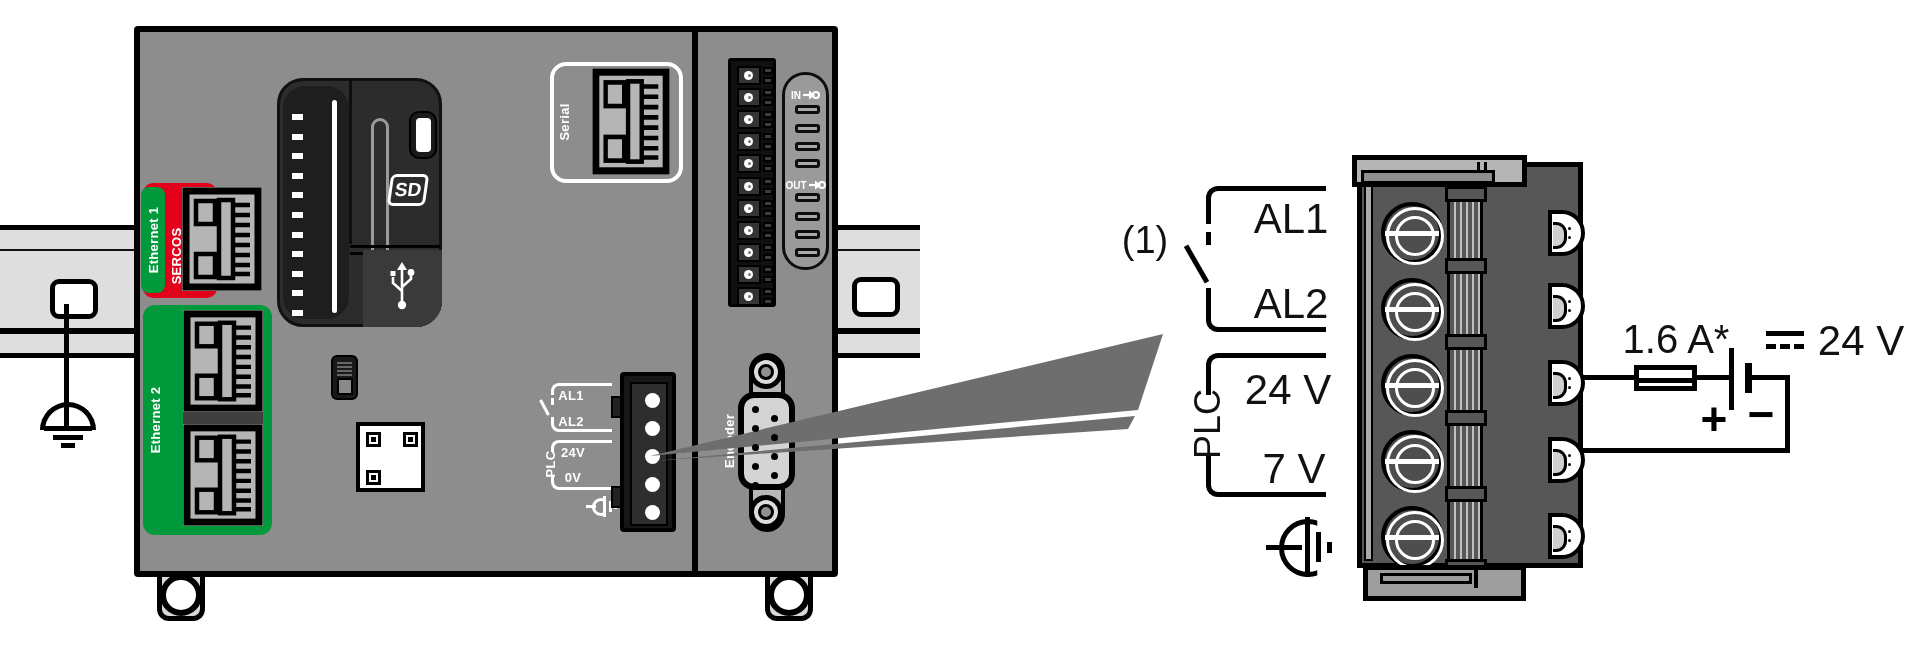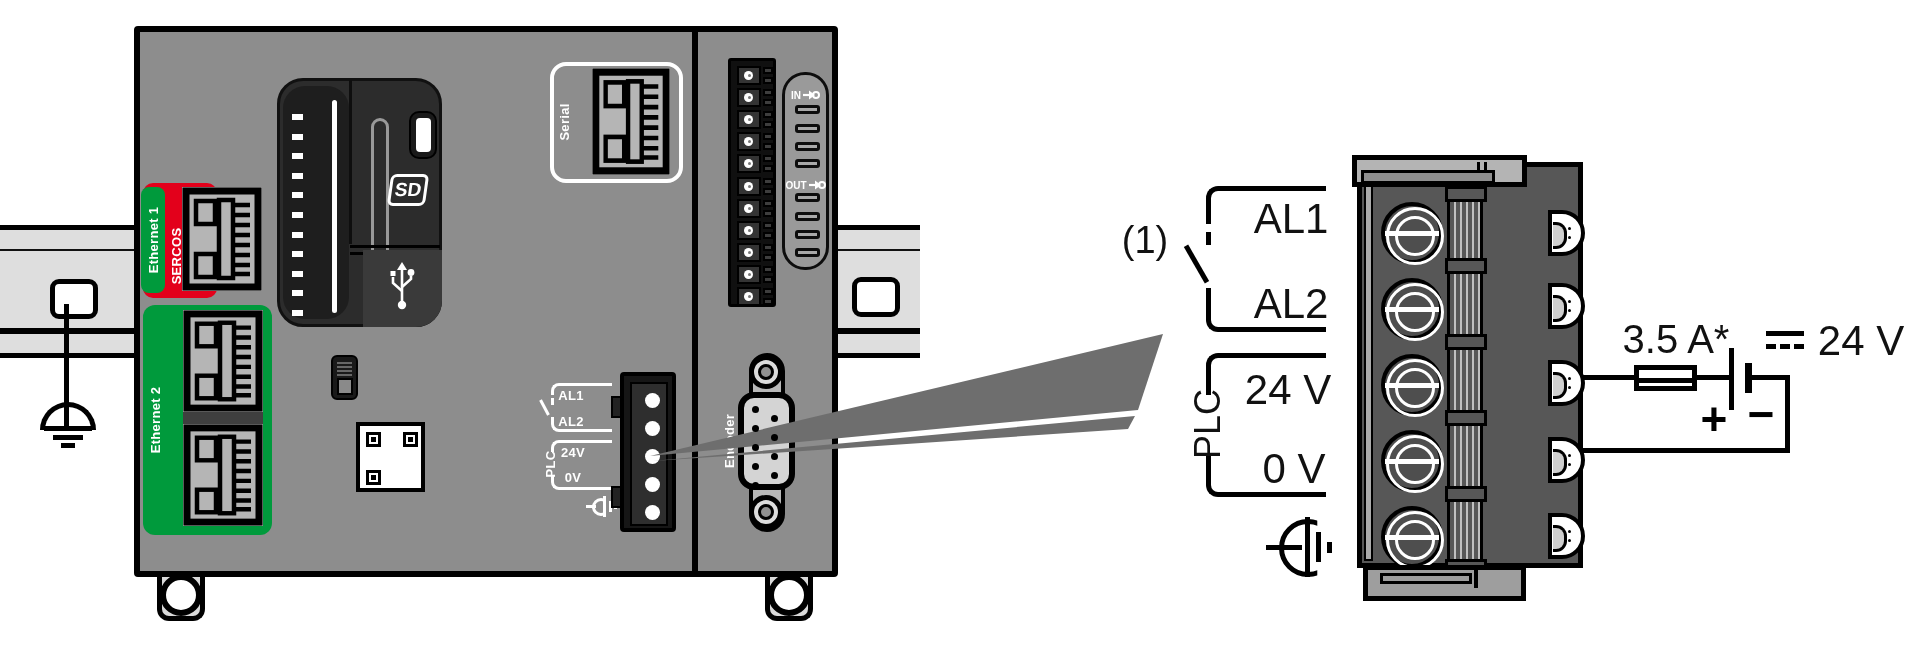--- a/index.html
+++ b/index.html
@@ -321,21 +321,21 @@
   <div class="abs" style="left:1194px;top:243px;width:5px;height:42px;background:#000;transform:rotate(-30deg);"></div>
   <div class="dash" style="left:1206px;top:288px;width:5px;height:12px;"></div>
   <div class="abs lb lbm" style="left:1206px;top:298px;width:120px;height:34px;"></div>
   <div class="ctext dtext" style="left:1291px;top:219px;">AL1</div>
   <div class="ctext dtext" style="left:1291px;top:304px;">AL2</div>
 
   <div class="abs lb lt" style="left:1206px;top:353px;width:120px;height:42px;"></div>
   <div class="abs lb lbm" style="left:1206px;top:453px;width:120px;height:44px;"></div>
   <div class="vtext dtext" style="left:1208px;top:424px;font-size:36px;">PLC</div>
   <div class="ctext dtext" style="left:1288px;top:390px;">24 V</div>
-  <div class="ctext dtext" style="left:1294px;top:469px;">0 V</div>
+  <div class="ctext dtext" style="left:1294px;top:469px;">7 V</div>
 
   <div class="wire" style="left:1266px;top:545px;width:36px;height:5px;"></div>
   <div class="abs" style="left:1279px;top:519px;width:58px;height:58px;border:5px solid #000;border-radius:50%;clip-path:inset(-5px 34% -5px -5px);"></div>
   <div class="wire" style="left:1305px;top:517px;width:5px;height:60px;"></div>
   <div class="wire" style="left:1316px;top:532px;width:5px;height:30px;"></div>
   <div class="wire" style="left:1327px;top:542px;width:5px;height:11px;"></div>
 
   <div class="abs" style="left:1357px;top:162px;width:226px;height:406px;background:#575757;border:5px solid #000;">
     <div class="abs" style="left:2px;top:2px;width:9px;height:392px;background:#ababab;border:2px solid #000;"></div>
 
@@ -412,21 +412,21 @@
 
   <div class="abs" style="left:1363px;top:565px;width:163px;height:36px;background:#9e9e9e;border:5px solid #000;">
     <div class="abs" style="left:12px;top:3px;width:92px;height:11px;border:3px solid #000;"></div>
     <div class="abs" style="left:106px;top:0;width:4px;height:18px;background:#000;"></div>
   </div>
 
   <div class="wire" style="left:1583px;top:375px;width:150px;height:5px;"></div>
   <div class="abs" style="left:1634px;top:365px;width:63px;height:26px;border:5px solid #000;background:#fff;">
     <div class="abs" style="left:0;top:8px;width:53px;height:5px;background:#000;"></div>
   </div>
-  <div class="ctext dtext" style="left:1676px;top:339px;font-size:40px;">3.5 A*</div>
+  <div class="ctext dtext" style="left:1676px;top:339px;font-size:40px;">1.6 A*</div>
 
   <div class="wire" style="left:1729px;top:348px;width:5px;height:62px;"></div>
   <div class="wire" style="left:1745px;top:363px;width:7px;height:30px;"></div>
   <div class="ctext" style="left:1714px;top:419px;font-size:46px;font-weight:bold;color:#000;">+</div>
   <div class="ctext" style="left:1761px;top:414px;font-size:46px;font-weight:bold;color:#000;">−</div>
   <div class="wire" style="left:1752px;top:375px;width:38px;height:5px;"></div>
   <div class="wire" style="left:1785px;top:375px;width:5px;height:78px;"></div>
   <div class="wire" style="left:1583px;top:448px;width:207px;height:5px;"></div>
 
   <div class="wire" style="left:1766px;top:331px;width:38px;height:5px;"></div>

